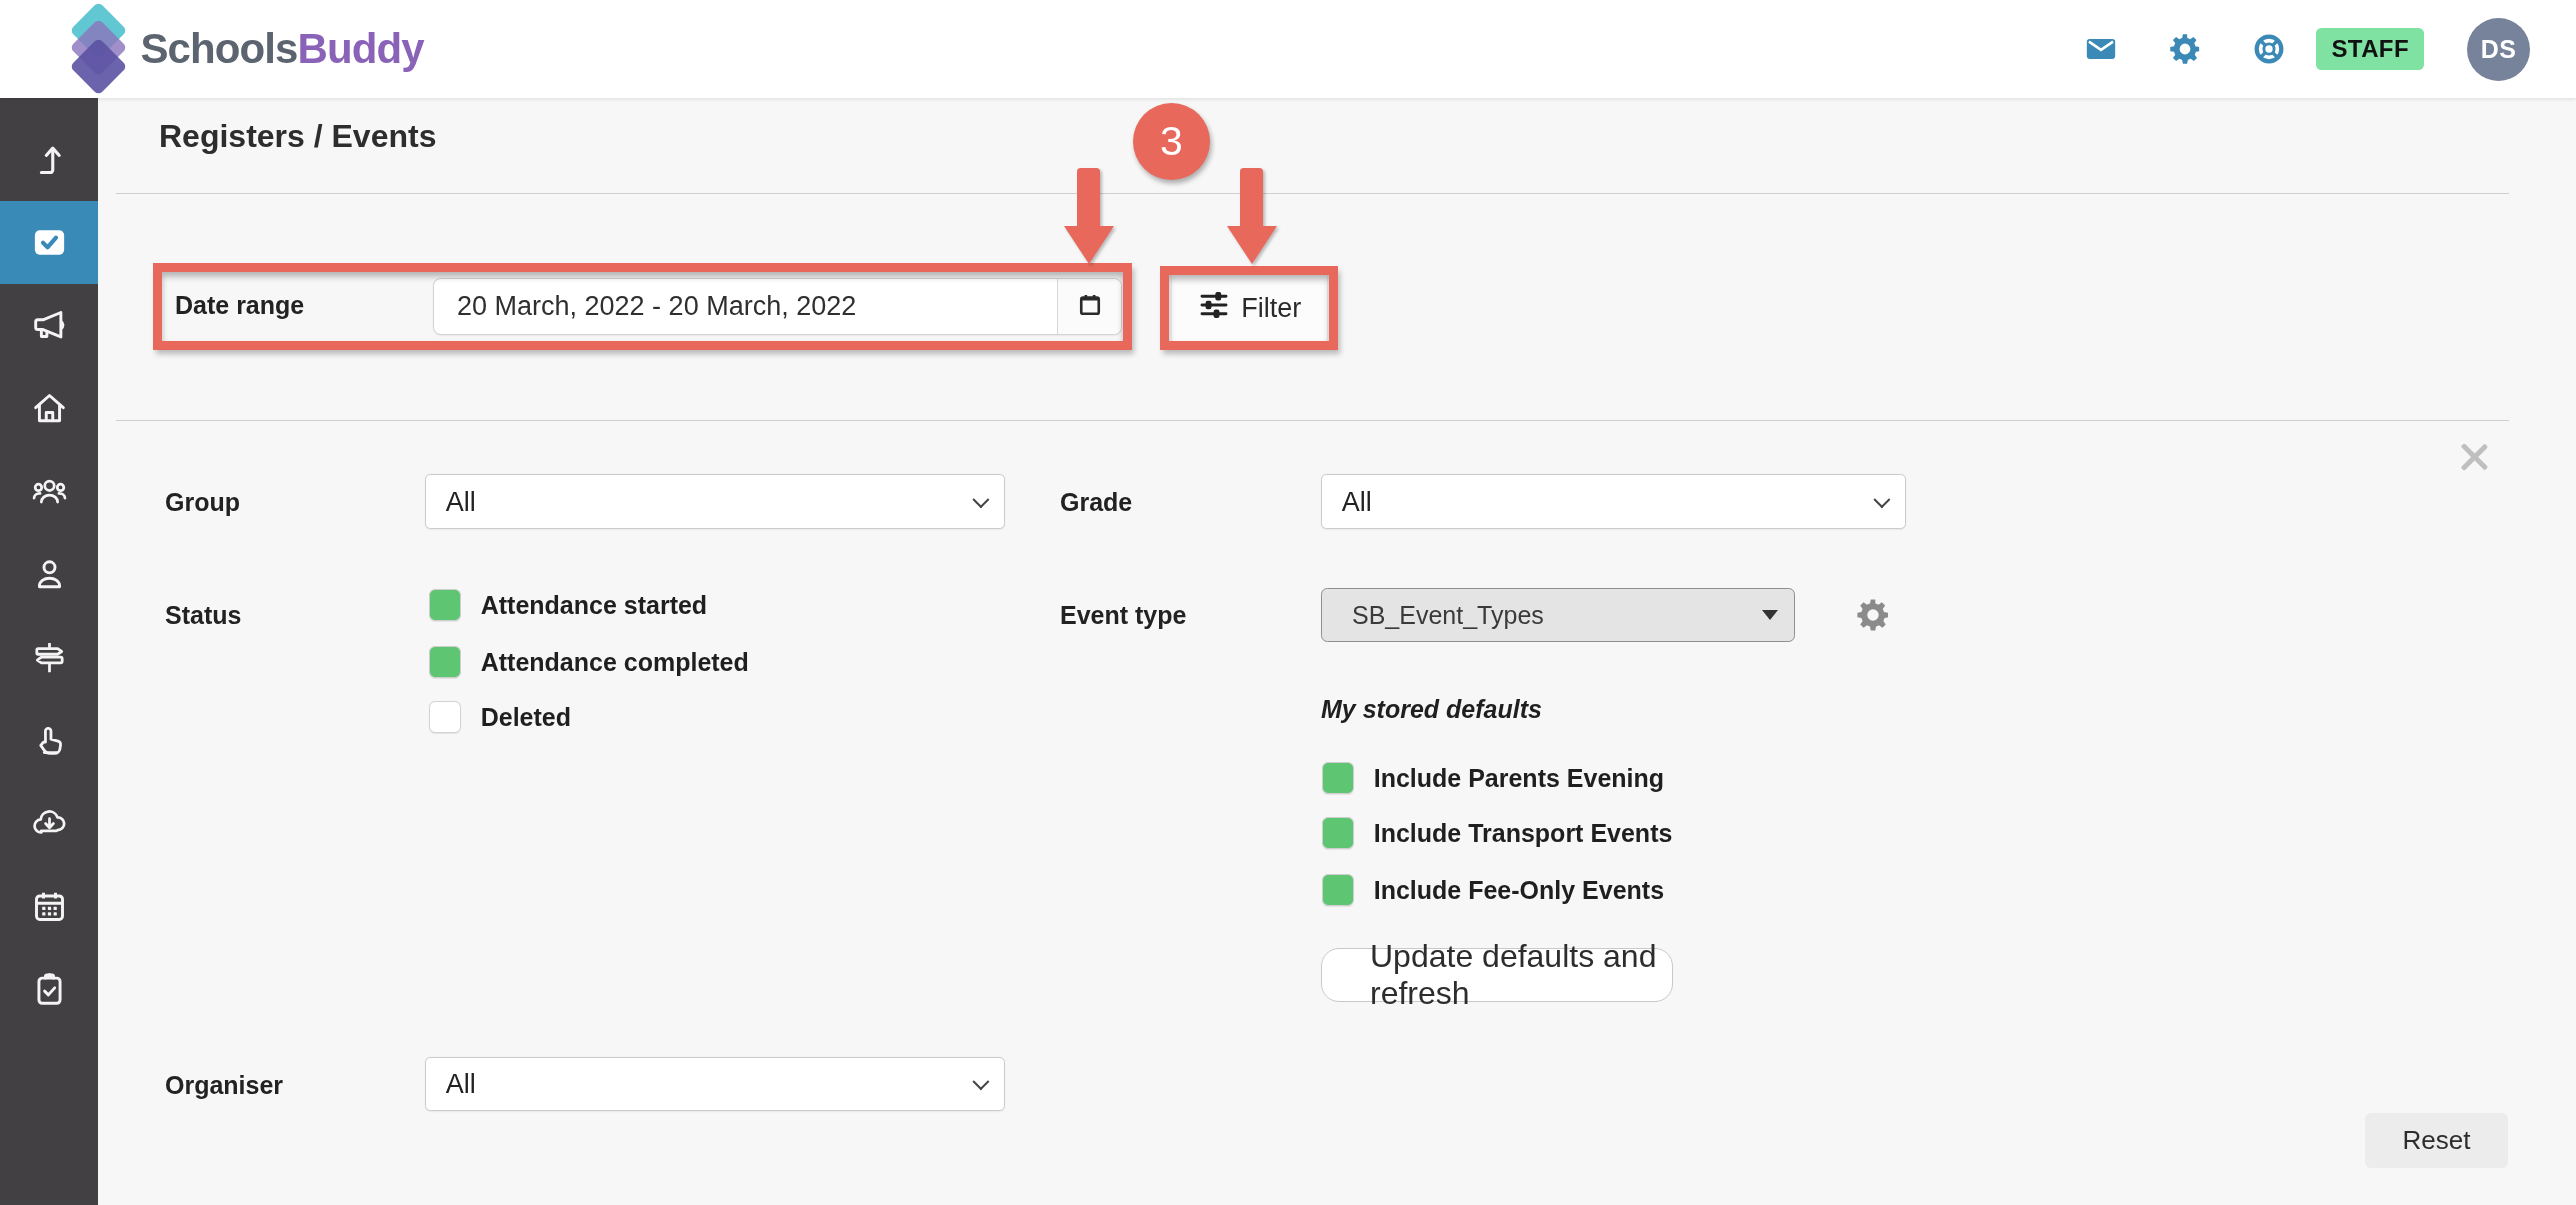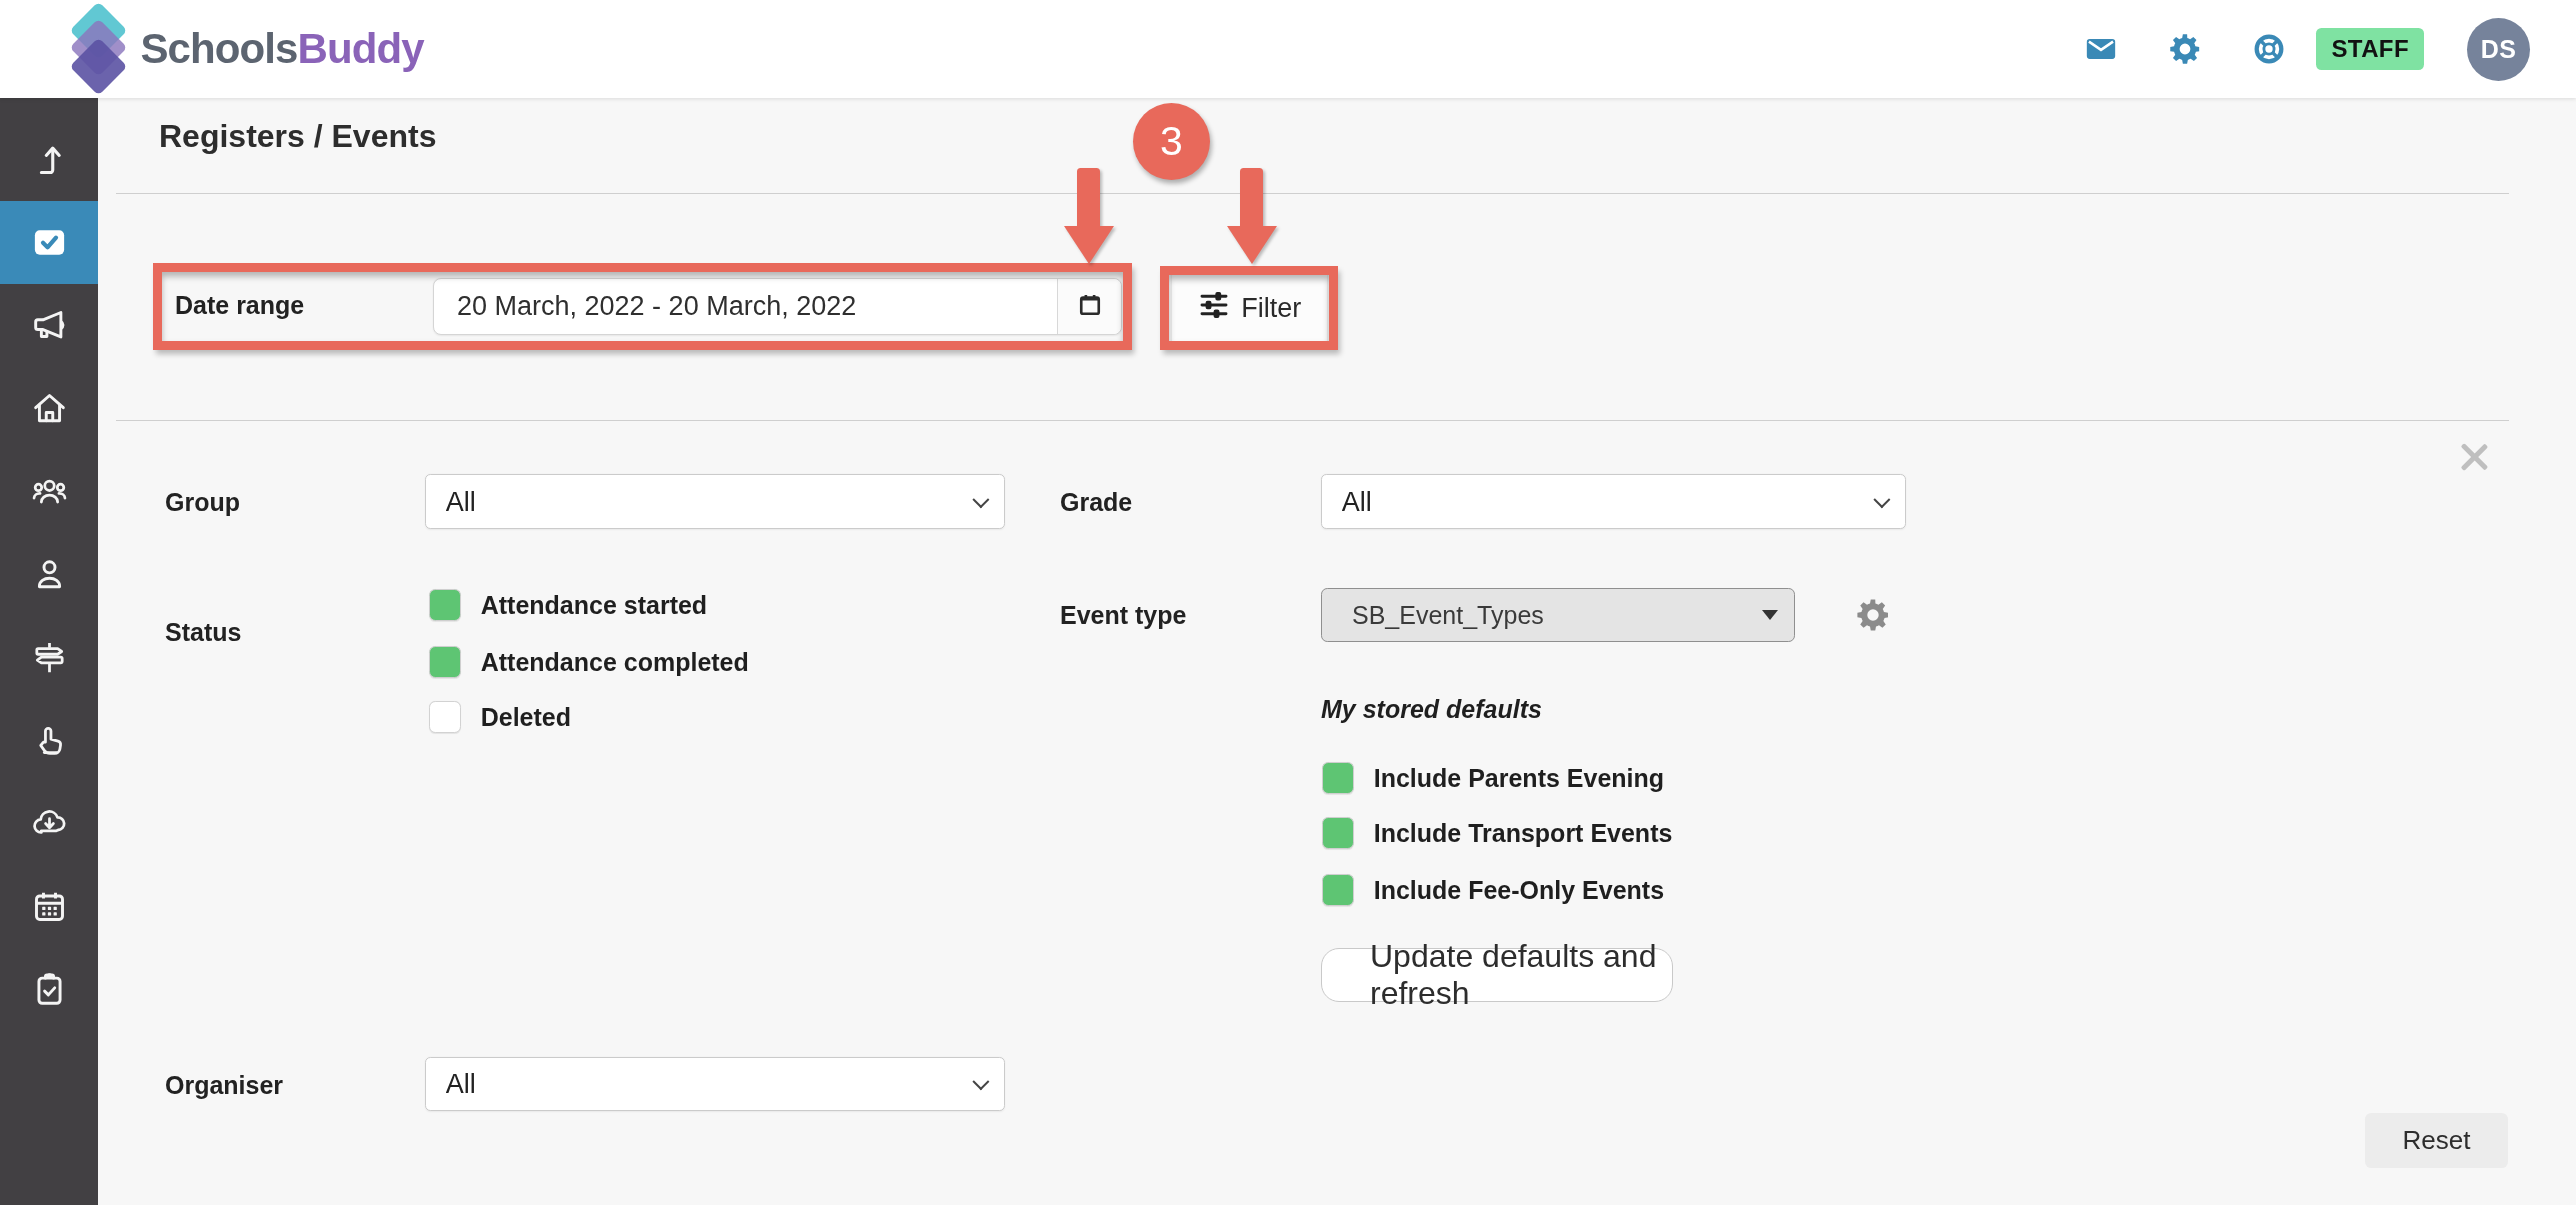--- a/index.html
+++ b/index.html
@@ -326,21 +326,21 @@
 
   <div class="field-label" style="left:67px; top:390px;">Group</div>
   <div class="select-wrap" style="left:327px; top:376px; width:580px;">
     <select><option>All</option></select>
   </div>
   <div class="field-label" style="left:962px; top:390px;">Grade</div>
   <div class="select-wrap" style="left:1223px; top:376px; width:585px;">
     <select><option>All</option></select>
   </div>
 
-  <div class="field-label" style="left:67px; top:520px;">Status</div>
+  <div class="field-label" style="left:67px; top:503px;">Status</div>
   <div class="check-row" style="left:331px; top:490px;">
     <span class="cb on"></span>
     <span class="cb-label">Attendance started</span>
   </div>
   <div class="check-row" style="left:331px; top:547px;">
     <span class="cb on"></span>
     <span class="cb-label">Attendance completed</span>
   </div>
   <div class="check-row" style="left:331px; top:602px;">
     <span class="cb"></span>

